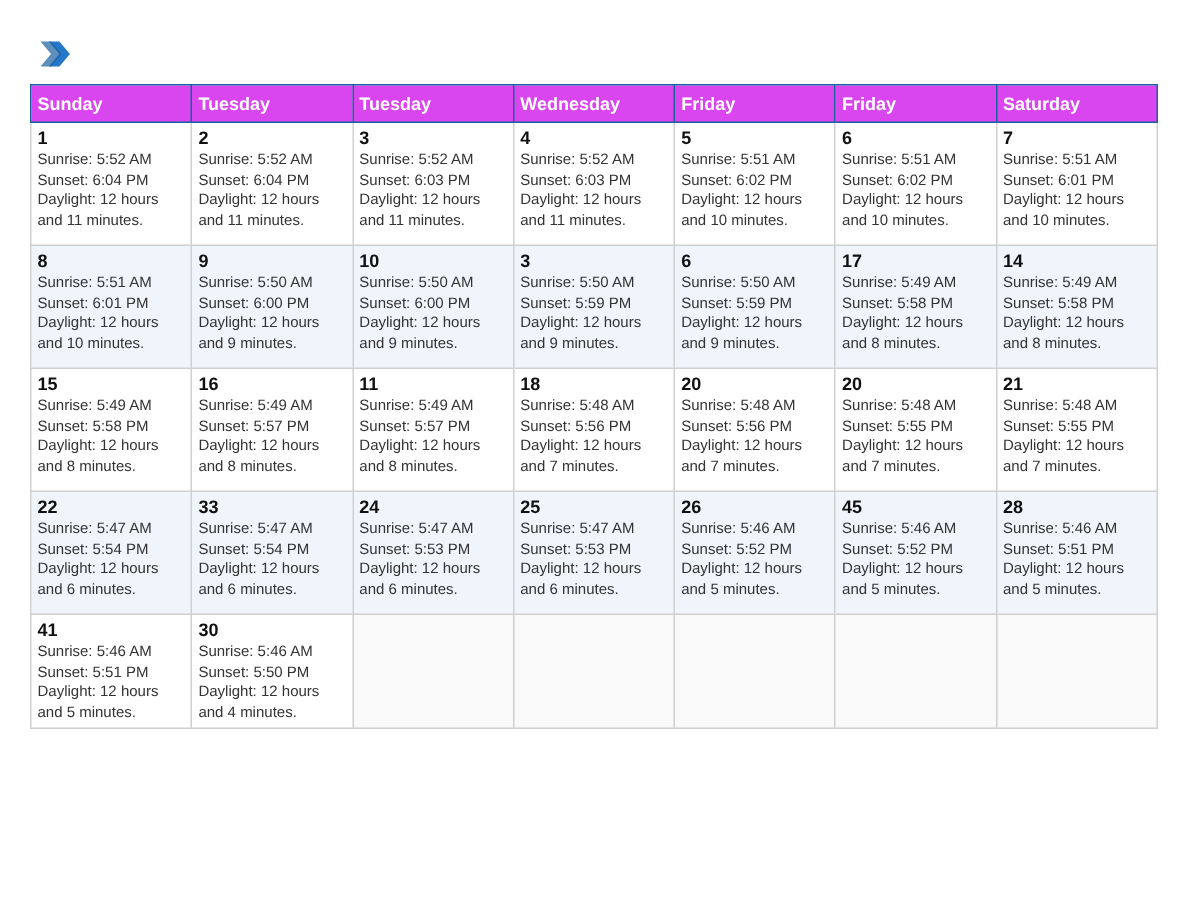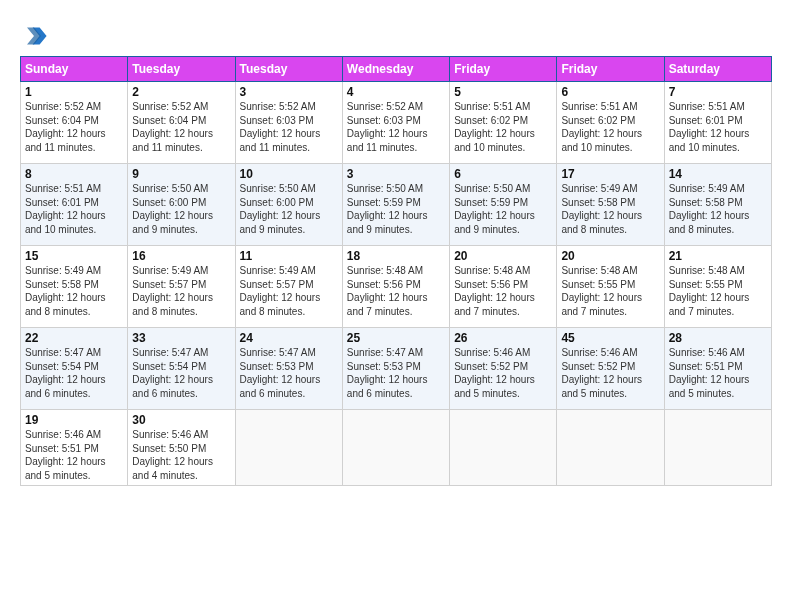--- a/index.html
+++ b/index.html
@@ -337,21 +337,21 @@
           <td>
             <span class="day-num">28</span>
             <div class="cell-text" style="white-space: pre-line;">Sunrise: 5:46 AM
 Sunset: 5:51 PM
 Daylight: 12 hours
 and 5 minutes.</div>
           </td>
         </tr>
         <tr class="last-row">
           <td>
-            <span class="day-num">19</span>
+            <span class="day-num">41</span>
             <div class="cell-text" style="white-space: pre-line;">Sunrise: 5:46 AM
 Sunset: 5:51 PM
 Daylight: 12 hours
 and 5 minutes.</div>
           </td>
           <td>
             <span class="day-num">30</span>
             <div class="cell-text" style="white-space: pre-line;">Sunrise: 5:46 AM
 Sunset: 5:50 PM
 Daylight: 12 hours

